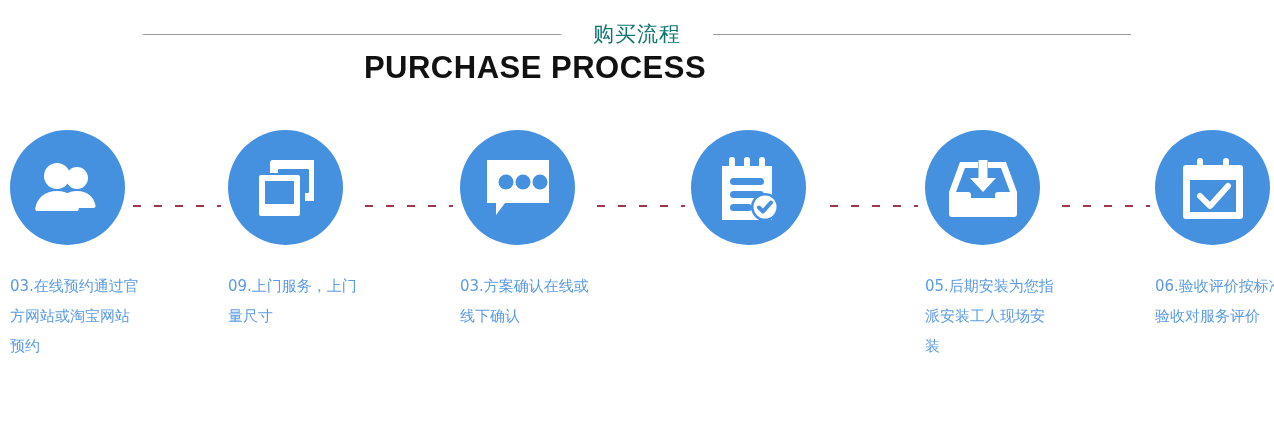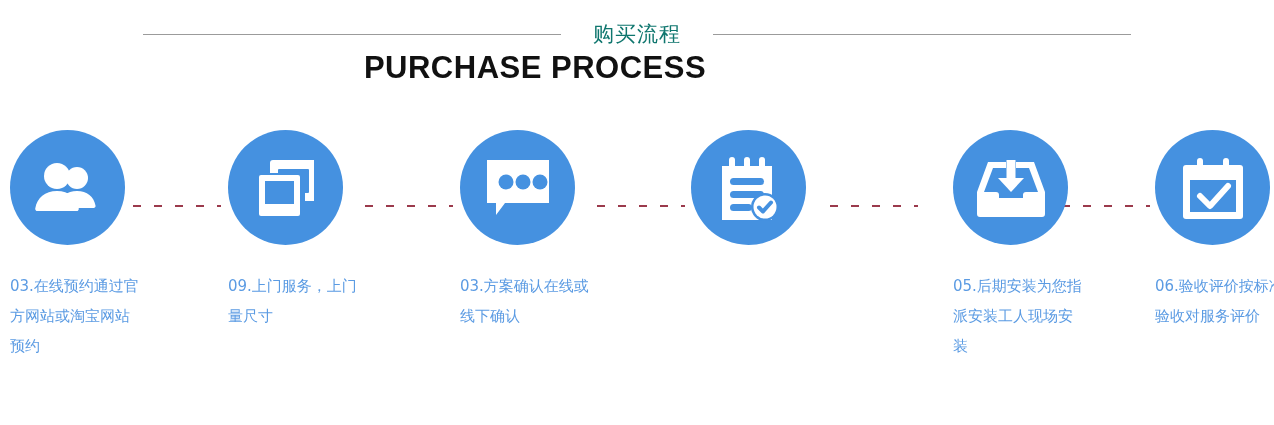--- a/index.html
+++ b/index.html
@@ -184,21 +184,21 @@
           <rect x="12" y="37" width="34" height="7" rx="3.5" fill="#4591e0"></rect>
           <rect x="12" y="50" width="22" height="7" rx="3.5" fill="#4591e0"></rect>
           <circle cx="47" cy="53" r="14" fill="#4591e0"></circle>
           <circle cx="47" cy="53" r="11.5" fill="#ffffff"></circle>
           <path d="M41 53.5l4 4 8-9" stroke="#4591e0" stroke-width="4" fill="none" stroke-linecap="round" stroke-linejoin="round"></path>
         </svg>
       </span>
     </div>
   </div>
 
-  <div class="step" style="left:925px;margin-left:28px;">
+  <div class="step" style="left:925px;">
     <div class="circle">
       <span>
         <svg width="70" height="58" viewBox="0 0 70 58">
           <path d="M12 3h18v6H17l-9 24h12a3 3 0 0 1 3 3v3h24v-3a3 3 0 0 1 3-3h12l-9-24H40V3h18l11 30v22a3 3 0 0 1-3 3H4a3 3 0 0 1-3-3V33z" fill="#ffffff"></path>
           <path d="M35 1v24" stroke="#ffffff" stroke-width="9" stroke-linecap="butt"></path>
           <path d="M22 19l13 14 13-14z" fill="#ffffff"></path>
         </svg>
       </span>
     </div>
     <div class="caption">05.后期安装为您指派安装工人现场安装</div>

